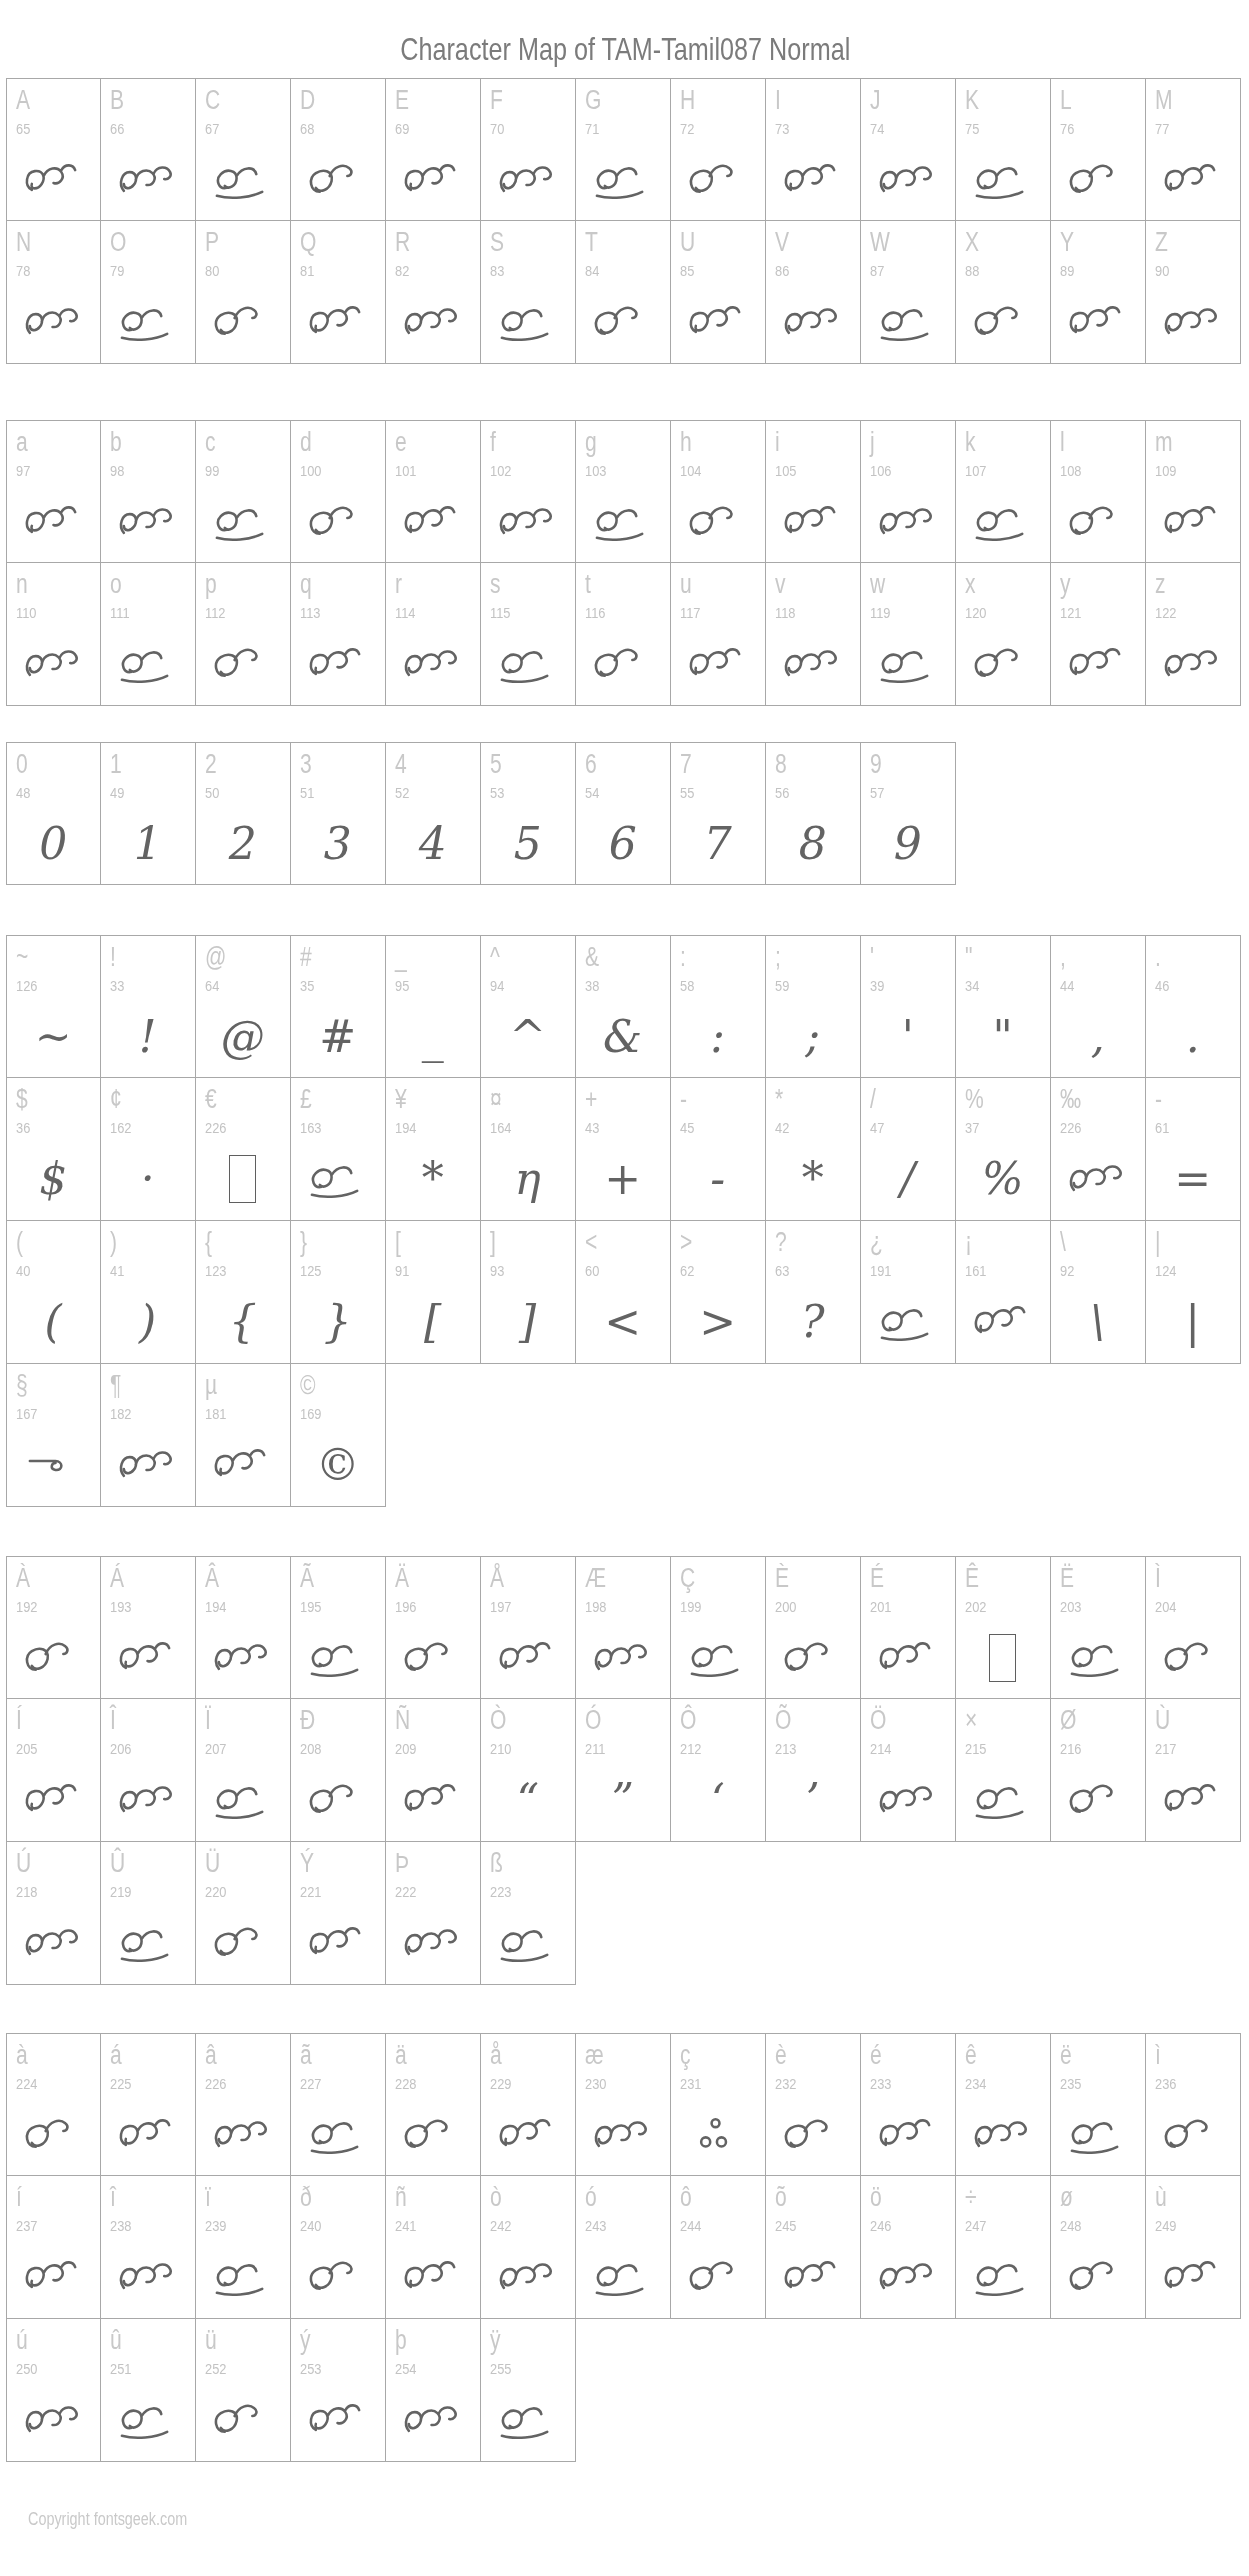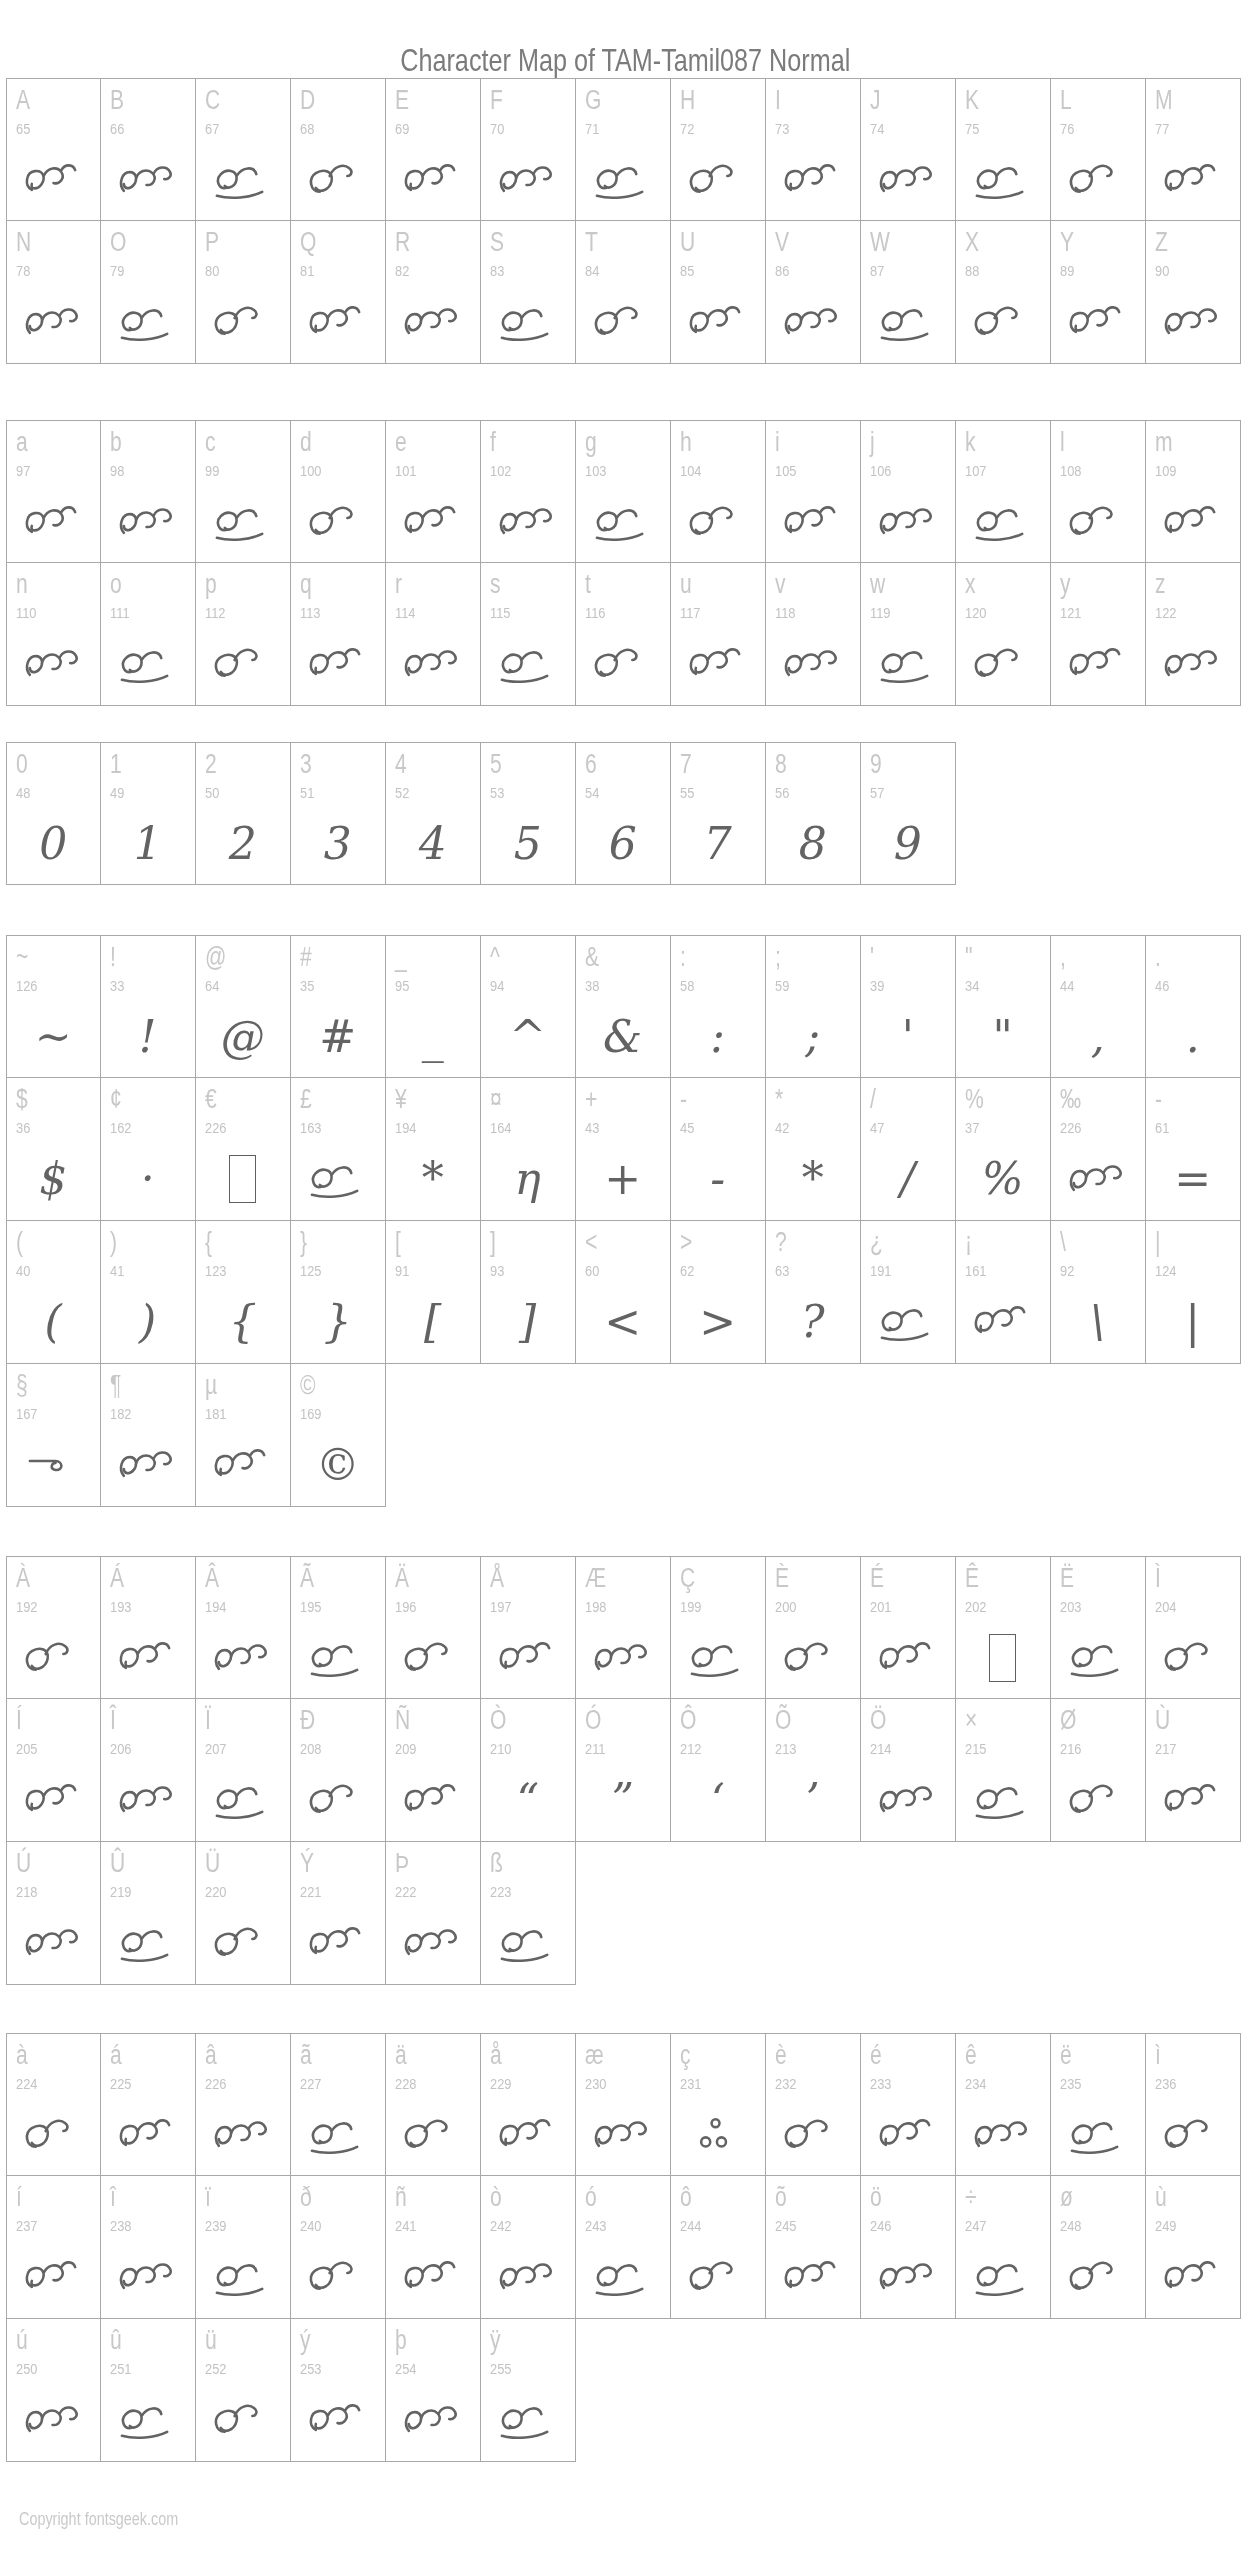--- a/index.html
+++ b/index.html
@@ -1,38 +1,38 @@
 <!DOCTYPE html>
 <html><head>
 <meta charset="utf-8">
 <style>
   html,body{margin:0;padding:0;background:#fff;}
   body{width:1250px;height:2576px;position:relative;font-family:"Liberation Sans",sans-serif;}
-  .page-title{position:absolute;top:42px;left:0;width:100%;text-align:center;font-size:31.5px;
+  .page-title{position:absolute;top:31px;left:0;width:100%;text-align:center;font-size:31.5px;
     color:#7b7b7b;}
   .page-title span{display:inline-block;transform:scaleX(.80);transform-origin:center top;white-space:nowrap;}
   .grid{position:absolute;left:5.7px;}
   .g0{top:78px;}  .g1{top:420px;} .g2{top:742px;}
   .g3{top:935px;} .g4{top:1556px;}.g5{top:2033px;}
   .grow{display:flex;}
   .cell{box-sizing:border-box;width:95px;height:143px;border:1px solid #a8a8a8;border-left:none;
     position:relative;background:#fff;}
   .cell:first-child{border-left:1px solid #a8a8a8;}
   .grow + .grow .cell{border-top:none;}
   .ch{position:absolute;top:6.7px;left:9.5px;font-size:27px;line-height:1.1;color:#c8c8c8;
     transform:scaleX(.78);transform-origin:left top;white-space:pre;}
   .code{position:absolute;top:41px;left:9.5px;font-size:15.3px;color:#c3c3c3;
     transform:scaleX(.84);transform-origin:left top;}
   .glyph{position:absolute;left:0;right:0;top:67px;height:67px;display:flex;
     align-items:center;justify-content:center;color:#636363;}
   .gt{font-family:"DejaVu Serif",serif;font-style:italic;font-size:44px;line-height:1;}
   .gsvg{width:63px;height:44px;display:block;}
   .gs{fill:none;stroke:#636363;stroke-width:2.6;stroke-linecap:round;stroke-linejoin:round;}
   .gbox{display:block;width:25px;height:46px;border:1.9px solid #5f5f5f;}
-  .footer{position:absolute;top:2509px;left:19px;font-size:18px;color:#c9c9c9;}
+  .footer{position:absolute;top:2509px;left:28px;font-size:18px;color:#c9c9c9;}
   .footer span{display:inline-block;transform:scaleX(.80);transform-origin:left top;white-space:nowrap;}
 </style>
 </head>
 <body>
 
 <div class="page-title"><span>Character Map of TAM-Tamil087 Normal</span></div>
 
 <div class="grid g0">
     <div class="grow">
       <div class="cell">

